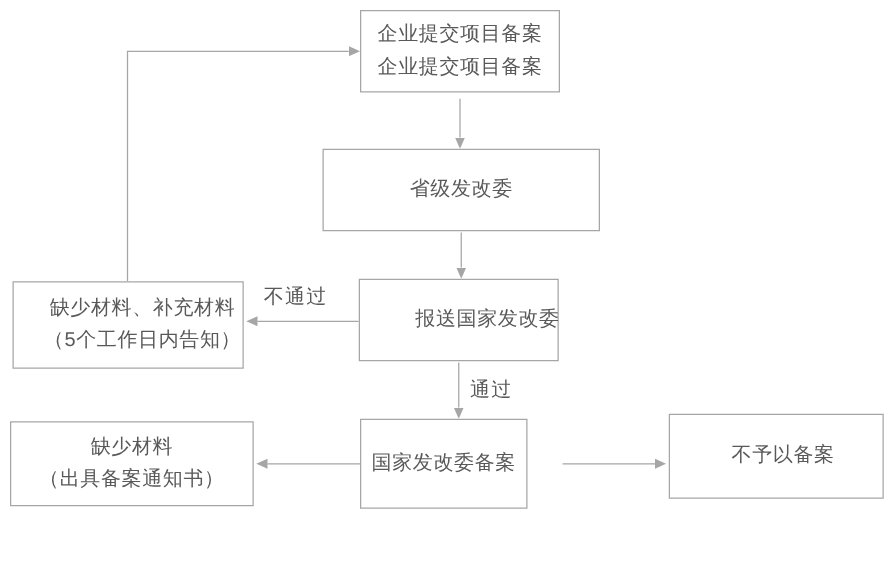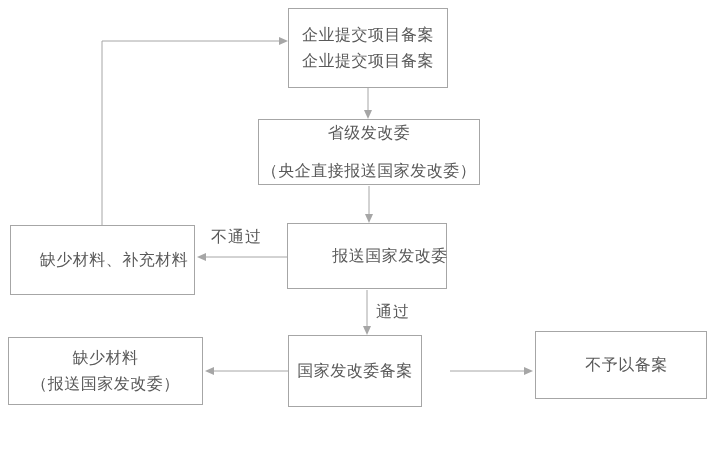--- a/index.html
+++ b/index.html
@@ -38,21 +38,21 @@
     letter-spacing: 0.5px;
     white-space: nowrap;
   }
   .edge-label {
     position: absolute;
     color: #595959;
     font-size: 16px;
     letter-spacing: 1px;
     white-space: nowrap;
   }
-  .n-submit     { left: 288px; top: 8px;   width: 160px; height: 80px; }
+  .n-submit     { left: 288px; top: 8px;   width: 160px; height: 66px; }
   .n-provincial { left: 258px; top: 119px; width: 222px; height: 66px; gap: 12px; }
   .n-report     { left: 287px; top: 223px; width: 160px; height: 66px; padding-left: 46px; }
   .n-missing    { left: 10px;  top: 225px; width: 185px; height: 70px; padding-left: 23px; }
   .n-filing     { left: 288px; top: 335px; width: 134px; height: 72px; }
   .n-approve    { left: 8px;   top: 337px; width: 195px; height: 68px; }
   .n-reject     { left: 535px; top: 331px; width: 172px; height: 68px; padding-left: 11px; }
   .l-fail { left: 211px; top: 227px; }
   .l-pass { left: 376px; top: 302px; }
 </style>
 </head>
@@ -75,38 +75,38 @@
     <path d="M102 225 L102 41 L279 41" fill="none" stroke="#a6a6a6" stroke-width="1" marker-end="url(#arrow)"></path>
   </svg>
 
   <div class="node n-submit">
     <span>企业提交项目备案</span>
     <span>企业提交项目备案</span>
   </div>
 
   <div class="node n-provincial">
     <span>省级发改委</span>
-    <span>（央企直接报送国家发改委）</span>
   </div>
 
   <div class="node n-report">
     <span>报送国家发改委</span>
   </div>
 
   <div class="node n-missing">
     <span>缺少材料、补充材料</span>
+    <span>（5个工作日内告知）</span>
   </div>
 
   <div class="node n-filing">
     <span>国家发改委备案</span>
   </div>
 
   <div class="node n-approve">
     <span>缺少材料</span>
-    <span>（报送国家发改委）</span>
+    <span>（出具备案通知书）</span>
   </div>
 
   <div class="node n-reject">
     <span>不予以备案</span>
   </div>
 
   <div class="edge-label l-fail">不通过</div>
   <div class="edge-label l-pass">通过</div>
 
 </div>

